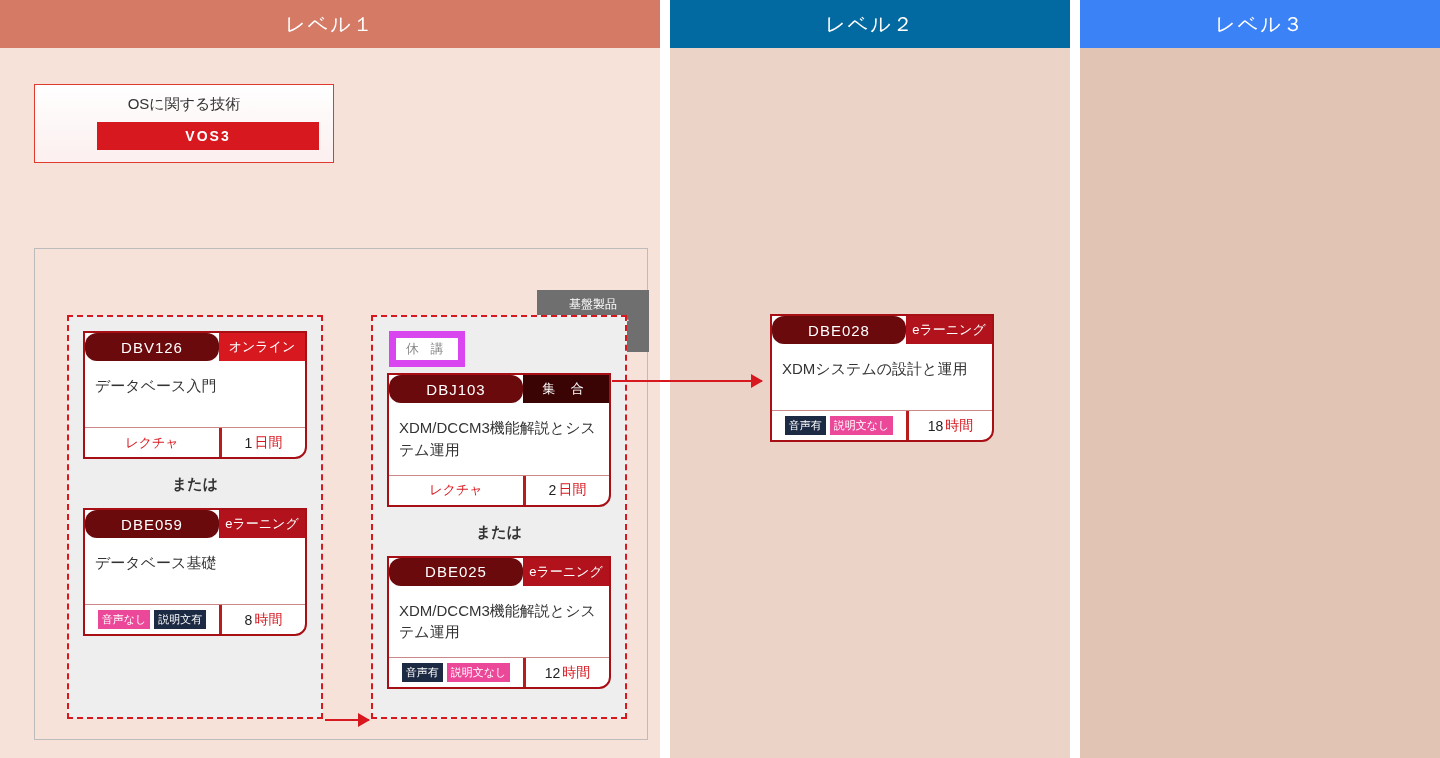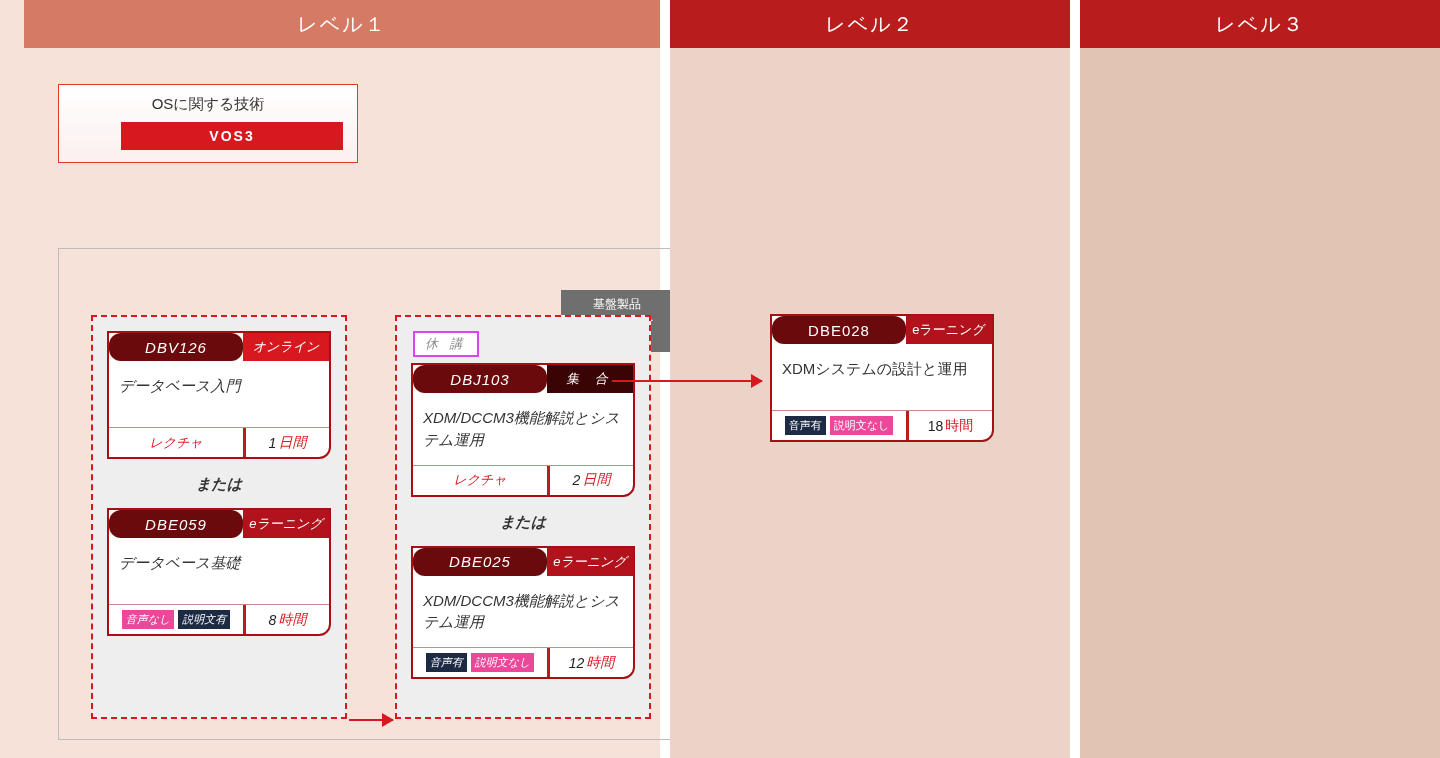--- a/index.html
+++ b/index.html
@@ -3,48 +3,48 @@
 <meta charset="utf-8">
 <style>
   * { margin: 0; padding: 0; box-sizing: border-box; }
   body { font-family: "Hiragino Sans", "Meiryo", sans-serif; font-size: 14px; color: #333; background: #fff; }
 
   .wrap { width: 1440px; height: 758px; position: relative; }
 
   .cols { display: flex; width: 100%; height: 100%; }
 
   .col { position: relative; display: flex; flex-direction: column; }
-  .col-1 { width: 660px; background: #f6e2d9; padding-left: 24px; }
+  .col-1 { width: 660px; background: #f6e2d9; }
   .col-gap { width: 10px; background: #fff; }
   .col-2 { width: 400px; background: #ebd3c8; }
   .col-3 { width: 360px; background: #e1c4b4; }
 
   .col-header { height: 48px; color: #fff; display: flex; align-items: center; justify-content: center; font-size: 20px; letter-spacing: 2px; }
   .hdr-1 { background: #d47a65; }
-  .hdr-2 { background: #b91c1c; }
-  .hdr-3 { background: #b91c1c; }
+  .hdr-2 { background: #0369a1; }
+  .hdr-3 { background: #3b82f6; }
 
   .col-body { position: relative; flex: 1; }
 
   
   .context-panel { position: absolute; left: 34px; top: 36px; width: 300px; border: 1px solid #e03a2e; background: linear-gradient(#fff, #fcefef); padding: 10px 12px 12px; }
   .context-title { font-size: 15px; color: #333; margin-bottom: 8px; text-align: center; }
   .context-tag { background: #d7181f; color: #fff; text-align: center; font-weight: bold; letter-spacing: 2px; padding: 6px 0; margin-left: 50px; margin-right: 2px; }
 
   
   .region-box { position: absolute; left: 34px; top: 200px; width: 614px; height: 492px; border: 1px solid #bcbcbc; }
   .region-label { position: absolute; right: -2px; top: -1px; background: #6f6f6f; color: #fff; font-size: 12px; padding: 6px 10px; width: 112px; text-align: center; line-height: 1.4; margin-top: 42px; }
 
   
-  .dotted { position: absolute; border: 2px dashed #d7181f; background: #eeeeee; width: 256px; padding: 14px; font-style: italic; }
+  .dotted { position: absolute; border: 2px dashed #d7181f; background: #eeeeee; width: 256px; padding: 14px; }
   .dotted.g1 { left: 32px;  top: 66px; height: 404px; }
   .dotted.g2 { left: 336px; top: 66px; height: 404px; }
 
   
-  .status-chip { font-size: 13px; color: #888; border: 2px solid #d946ef; background: #fff; padding: 2px 10px; display: inline-block; letter-spacing: 4px; margin-left: 2px; margin-bottom: 6px; }
+  .status-chip { font-size: 13px; color: #888; border: 7px solid #d946ef; background: #fff; padding: 2px 10px; display: inline-block; letter-spacing: 4px; margin-left: 2px; margin-bottom: 6px; }
 
   
   .card { width: 224px; border: 2px solid #a70f14; background: #fff; border-radius: 0 0 12px 0; overflow: hidden; }
   .card-head { display: flex; height: 28px; }
   .card-code { flex: 1; background: #6a0a0c; color: #fff; display: flex; align-items: center; justify-content: center; font-size: 15px; letter-spacing: 1px; border-radius: 12px; }
   .card-mode { width: 86px; display: flex; align-items: center; justify-content: center; font-size: 13px; color: #fff; }
   .mode-online   { background: #d7181f; }
   .mode-syugo    { background: #3a0304; letter-spacing: 6px; }
   .mode-elearn   { background: #b1121b; }
   .card-title { padding: 14px 10px; font-size: 15px; min-height: 66px; line-height: 1.45; }

